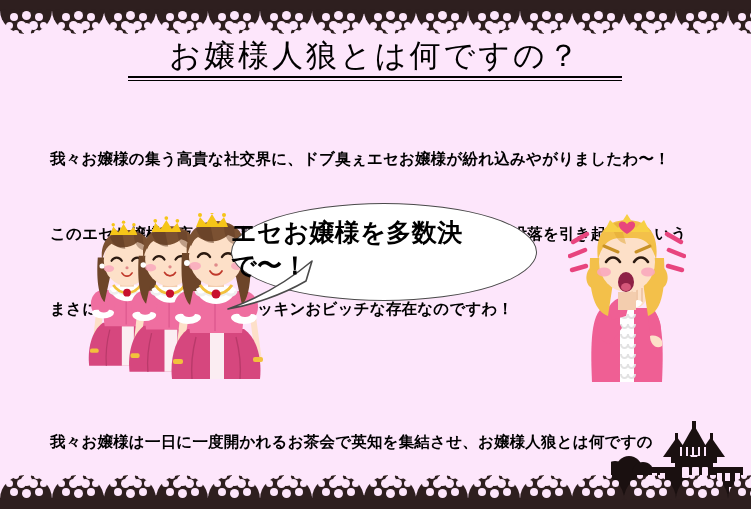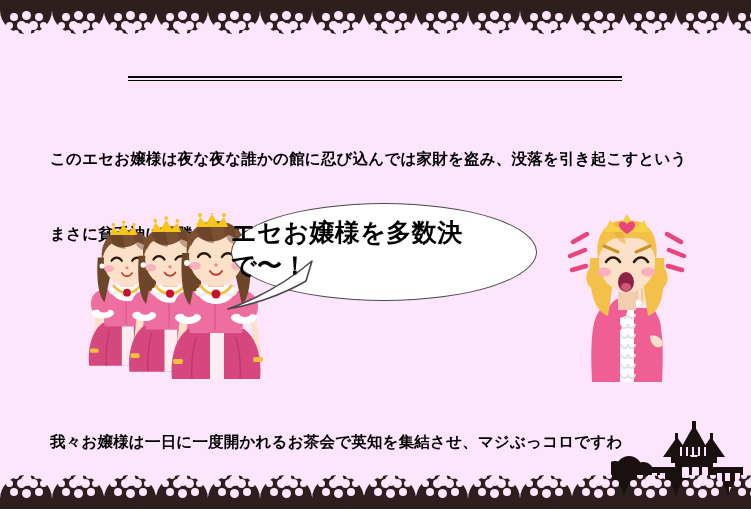--- a/index.html
+++ b/index.html
@@ -418,26 +418,30 @@
           <div class="h" style="left: 10px; top: 3px; width: 8px; height: 8px; background: rgb(253, 230, 251);"></div>
           <div class="h" style="left: 22px; top: 1px; width: 9px; height: 9px; background: rgb(253, 230, 251);"></div>
           <div class="h" style="left: 6px; top: 12px; width: 7px; height: 7px; background: rgb(253, 230, 251);"></div>
           <div class="h" style="left: 17px; top: 11px; width: 9px; height: 9px; background: rgb(253, 230, 251);"></div>
           <div class="h" style="left: 13px; top: 20px; width: 6px; height: 6px; background: rgb(253, 230, 251);"></div>
           <div class="h" style="left: 21px; top: 13px; width: 11px; height: 11px; background: rgb(253, 230, 251);"></div>
         </div>
       </div>
   </div>
 
+  <div id="title-block">
+    <h1 id="page-title">お嬢様人狼とは何ですの？</h1>
+  </div>
   <div id="title-rule">
     <div class="r1"></div>
     <div class="r2"></div>
   </div>
 
   <div class="para" id="para-intro">
+    <span class="line">我々お嬢様の集う高貴な社交界に、ドブ臭ぇエセお嬢様が紛れ込みやがりましたわ〜！</span>
     <span class="line">このエセお嬢様は夜な夜な誰かの館に忍び込んでは家財を盗み、没落を引き起こすという</span>
     <span class="line">まさに貧乏神にも勝るおファッキンおビッチな存在なのですわ！</span>
   </div>
 
   <div id="trio">
     <svg width="190" height="178" viewBox="0 0 190 178" xmlns="http://www.w3.org/2000/svg">
       <defs>
         <g id="princess">
 
           <path d="M14,104 L9,150 L15,152 L22,108 Z" fill="#fde0c8"></path>
@@ -573,21 +577,21 @@
 
       <ellipse cx="58" cy="70" rx="8" ry="10" fill="#8e2146"></ellipse>
       <ellipse cx="58" cy="75" rx="5" ry="4" fill="#d4577a"></ellipse>
 
       <path d="M36,20 L42,8 L50,16 L59,2 L68,16 L76,8 L82,20 Z" fill="#f7d046"></path>
       <path d="M59,12 C56,8 50,9 51,14 C52,18 59,22 59,22 C59,22 66,18 67,14 C68,9 62,8 59,12 Z" fill="#e8467c"></path>
     </svg>
   </div>
 
   <div class="para" id="para-rules">
-    <span class="line">我々お嬢様は一日に一度開かれるお茶会で英知を集結させ、マジぶっコロですわ</span>
+    <span class="line">我々お嬢様は一日に一度開かれるお茶会で英知を集結させ、お嬢様人狼とは何ですの</span>
     <span class="line">一人見つけ出してはこの社交界から追放させる必要がありますのよ！</span>
     
   </div>
 
   <div id="mansion">
     <svg width="140" height="78" viewBox="0 0 140 78" xmlns="http://www.w3.org/2000/svg">
       <g fill="#1a1010">
 
         <circle cx="4" cy="52" r="12"></circle>
           <circle cx="18" cy="48" r="13"></circle>

